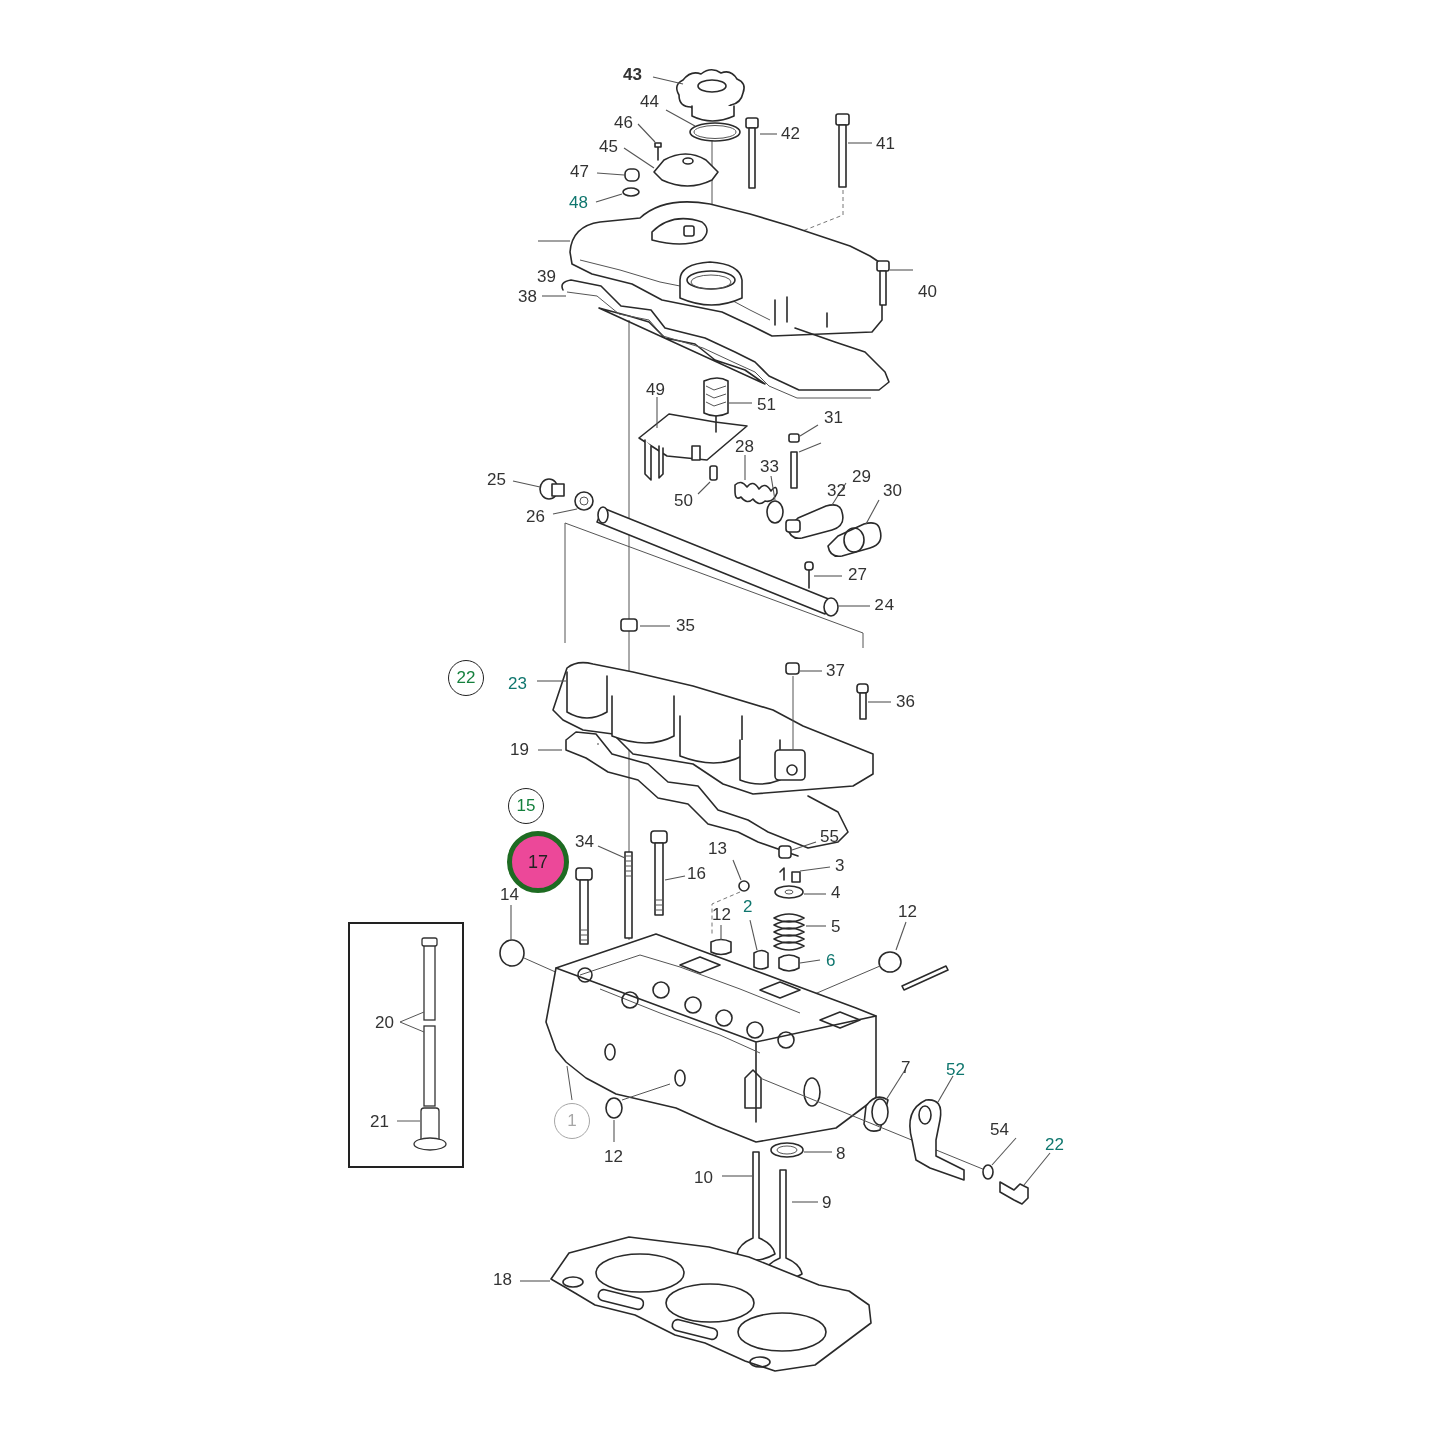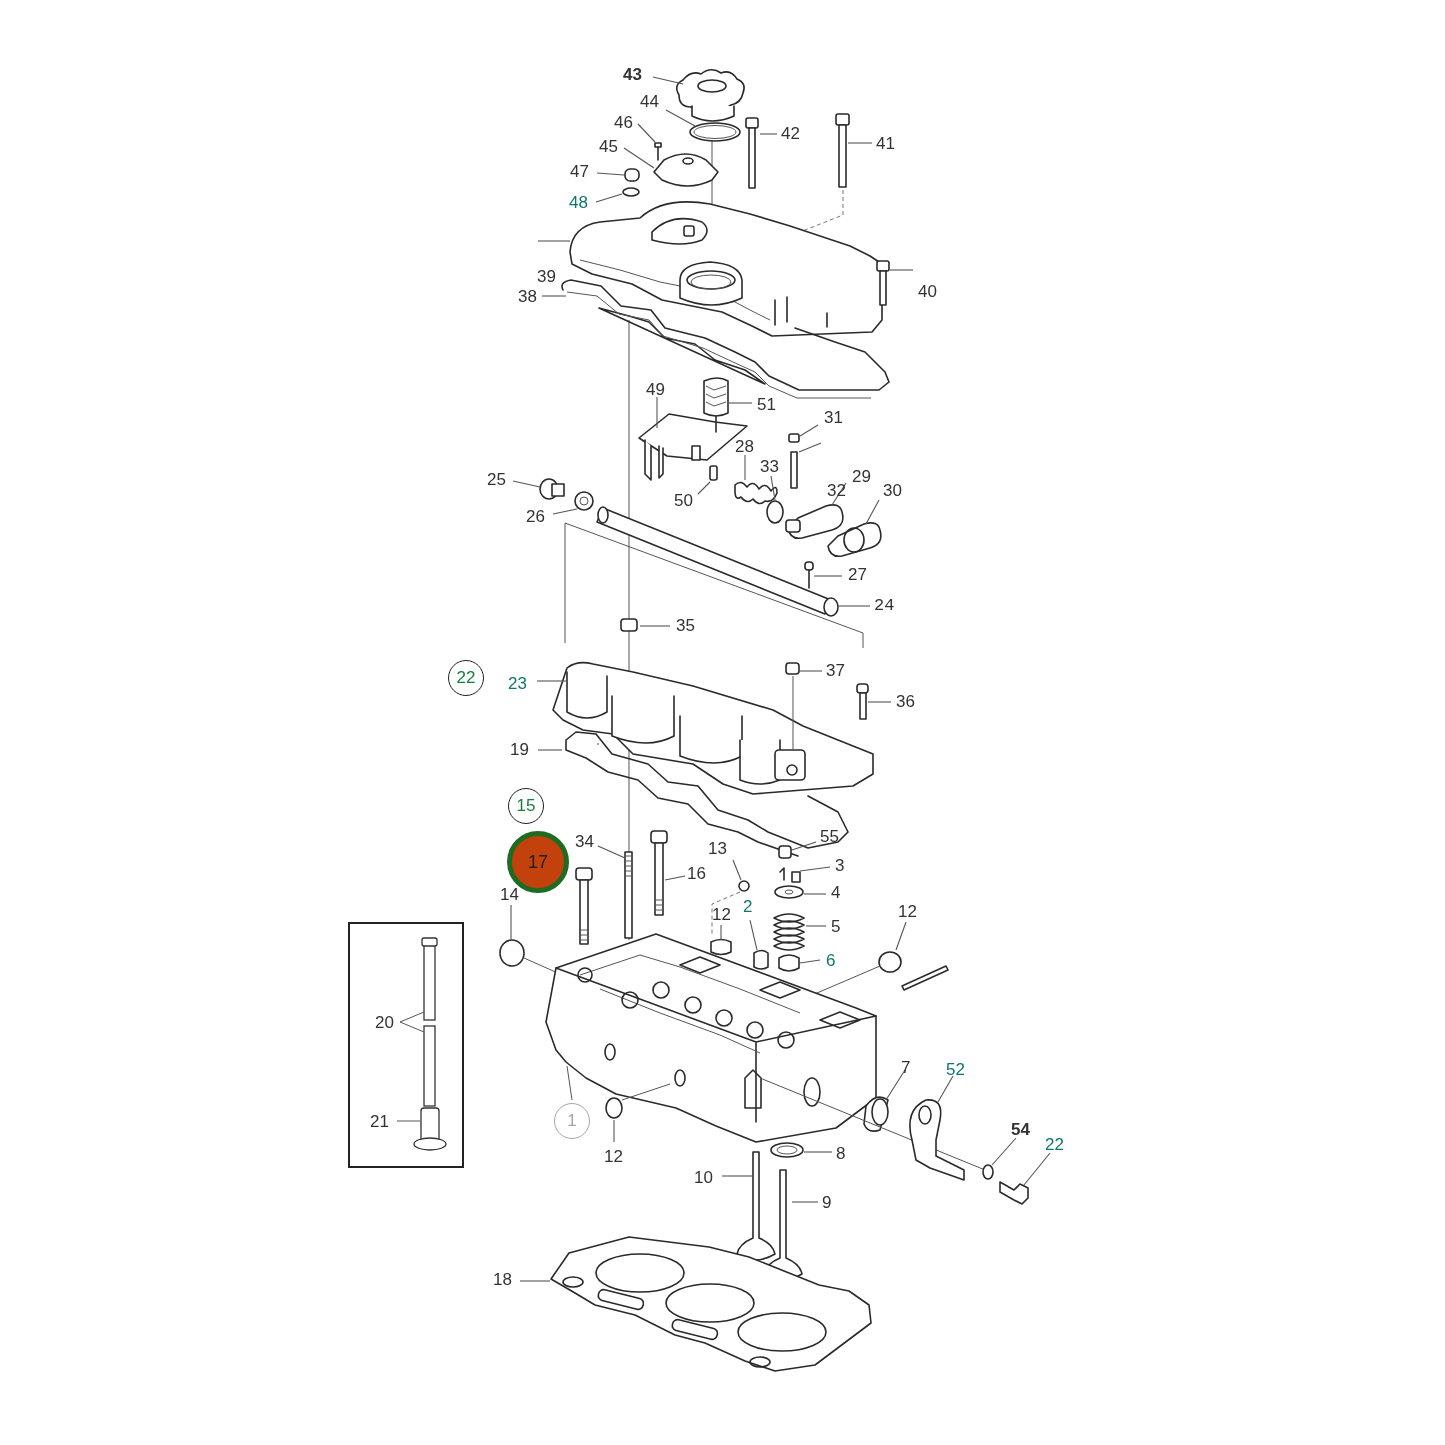--- a/index.html
+++ b/index.html
@@ -6,21 +6,21 @@
   body { width: 1445px; height: 1445px; position: relative; overflow: hidden;
          font-family: "Liberation Sans", sans-serif; }
   #canvas { position: absolute; left: 0; top: 0; width: 1445px; height: 1445px; }
   .lbl { position: absolute; font-size: 17px; color: #333333; line-height: 1;
          white-space: nowrap; font-family: "Liberation Sans", sans-serif; }
   .lbl.gray { color: #0f766e; }
   .circ { position: absolute; border: 1.6px solid #222; border-radius: 50%;
           width: 36px; height: 36px; display: flex; align-items: center; justify-content: center;
           font-size: 17px; color: #15803d; box-sizing: border-box; }
   .circ.gray { border-color: #a6a6a6; color: #a6a6a6; }
-  .circ.highlight { width: 62px; height: 62px; border: 5px solid #1e6b22; background: #c2410c; color: #222; font-size: 18px; }
+  .circ.highlight { width: 62px; height: 62px; border: 5px solid #1e6b22; background: #ec4899; color: #222; font-size: 18px; }
   svg .ln { stroke: #2a2a2a; stroke-width: 1.6; fill: none; stroke-linejoin: round; stroke-linecap: round; }
   svg .lt { stroke: #555; stroke-width: 1; fill: none; }
   svg .dsh { stroke: #777; stroke-width: 1; fill: none; stroke-dasharray: 4 3; }
   svg .fill { fill: #ffffff; }
   svg .ld { stroke: #555; stroke-width: 1.1; fill: none; }
 </style>
 </head>
 <body>
 
 <svg id="canvas" viewBox="0 0 1445 1445" xmlns="http://www.w3.org/2000/svg">
@@ -311,21 +311,21 @@
   <span class="lbl" style="left:500px;top:886px;">14</span>
   <span class="lbl gray" style="left:743px;top:898px;">2</span>
   <span class="lbl" style="left:712px;top:906px;">12</span>
   <span class="lbl" style="left:898px;top:903px;">12</span>
   <span class="lbl" style="left:831px;top:918px;">5</span>
   <span class="lbl gray" style="left:826px;top:952px;">6</span>
   <span class="lbl" style="left:375px;top:1014px;">20</span>
   <span class="lbl" style="left:370px;top:1113px;">21</span>
   <span class="lbl" style="left:901px;top:1059px;">7</span>
   <span class="lbl gray" style="left:946px;top:1061px;">52</span>
-  <span class="lbl" style="left:1011px;top:1121px;font-weight:bold;">54</span>
+  <span class="lbl" style="left:990px;top:1121px;">54</span>
   <span class="lbl gray" style="left:1045px;top:1136px;">22</span>
   <span class="circ gray" style="left:554px;top:1103px;">1</span>
   <span class="lbl" style="left:604px;top:1148px;">12</span>
   <span class="lbl" style="left:836px;top:1145px;">8</span>
   <span class="lbl" style="left:694px;top:1169px;">10</span>
   <span class="lbl" style="left:822px;top:1194px;">9</span>
   <span class="lbl" style="left:493px;top:1271px;">18</span>
 </div>
 
 </body></html>

